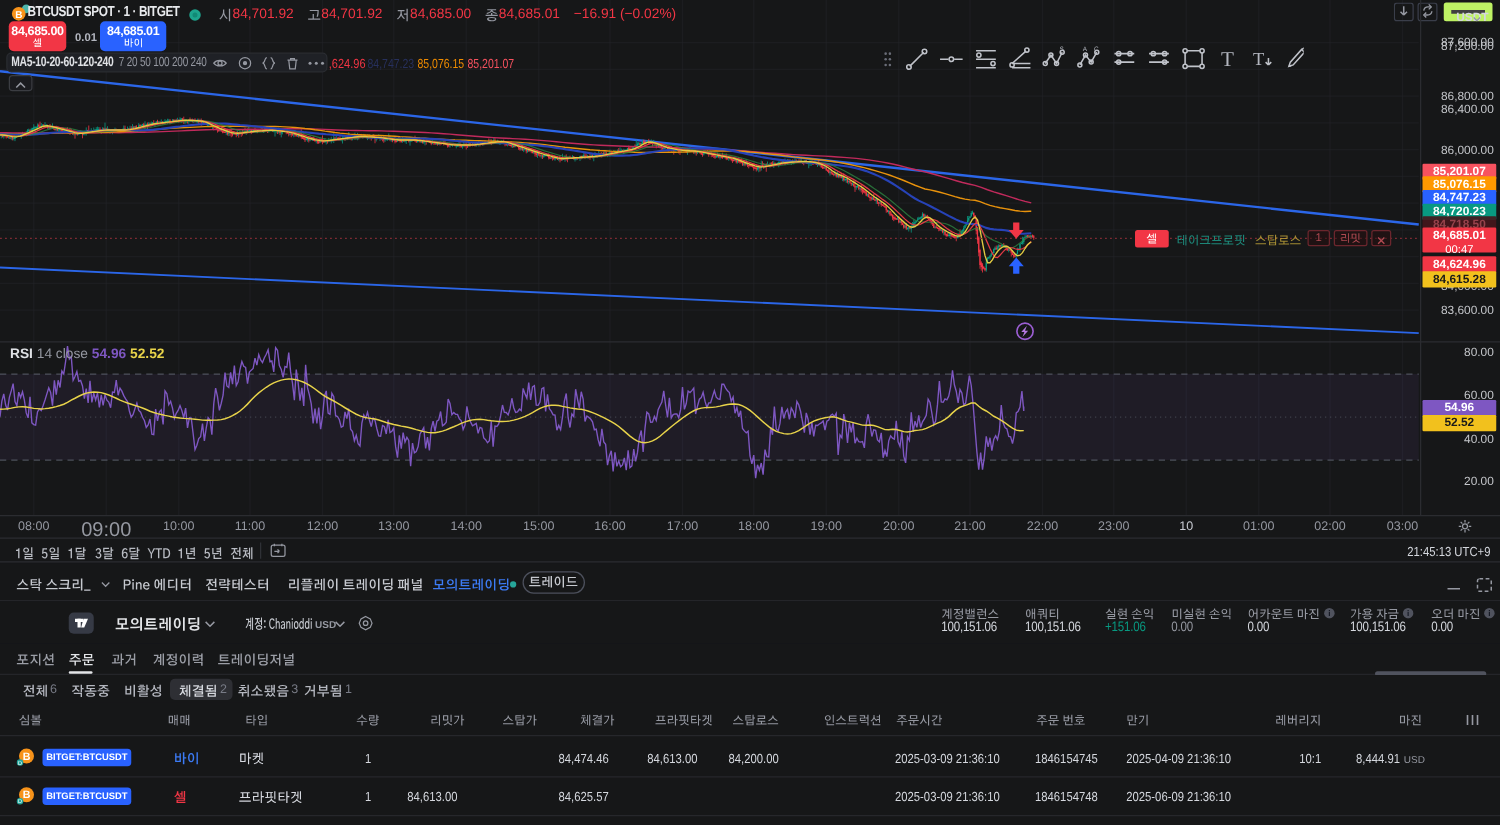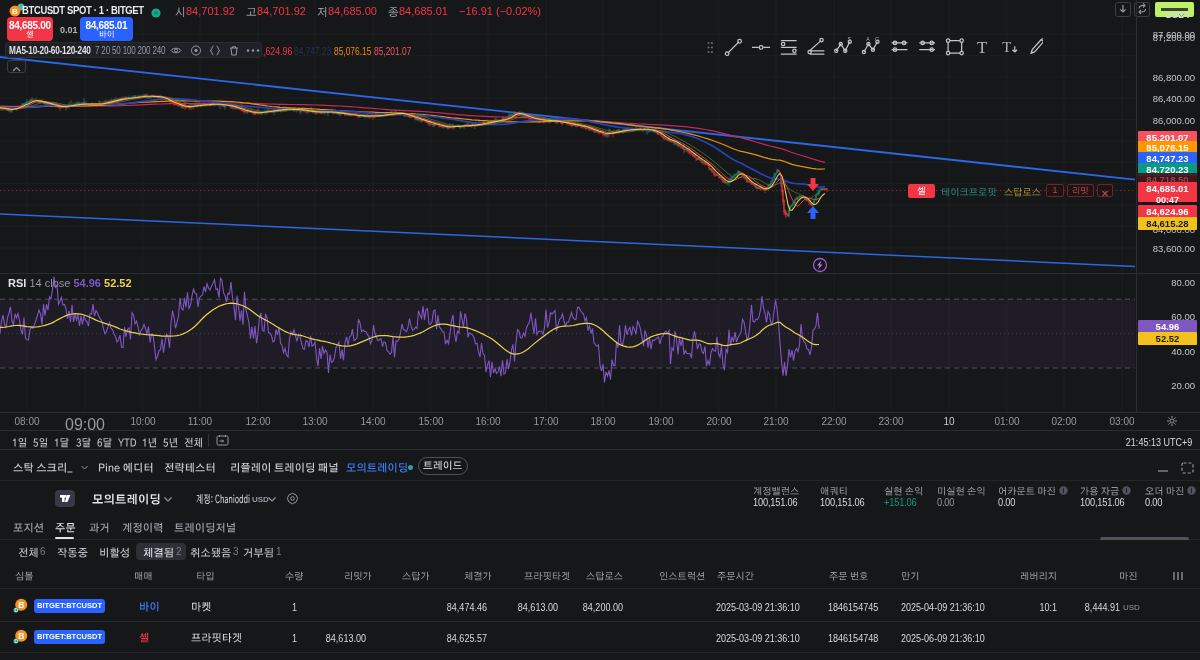--- a/index.html
+++ b/index.html
@@ -202,32 +202,32 @@
 <div class="a" style="left:1155px;top:2px;width:39px;height:15px;background:#404040;border:6px solid #bef264;border-radius:2px">
 <div style="font-size:9.5px;font-weight:bold;color:#d5d8de;margin:1px 0 0 4px">USDT</div>
 <svg class="a" style="right:3px;top:5px" width="7" height="5">
         <path d="M1 1l2.5 2.5L6 1" stroke="#9598a1" fill="none"></path>
       </svg>
     </div>
 <div class="a" style="left:1135.5px;top:0;width:1px;height:412px;background:#2b2c30"></div>
 <div class="axlab" style="top:29px">87,600.00</div>
 <div class="axlab" style="top:32px">87,200.00</div>
 <div class="axlab" style="top:72px">86,800.00</div>
-<div class="axlab" style="top:93px">86,400.00</div>
+<div class="axlab" style="top:82px">86,400.00</div>
 <div class="axlab" style="top:115px">86,000.00</div>
 <div class="axlab" style="top:224px">84,000.00</div>
 <div class="axlab" style="top:243px">83,600.00</div>
 <div class="plab" style="top:130.5px;background:#f7525f;color:#fff">85,201.07</div>
 <div class="plab" style="top:141.0px;background:#ff9800;color:#fff">85,076.15</div>
 <div class="plab" style="top:152.0px;background:#2962ff;color:#fff">84,747.23</div>
 <div class="plab" style="top:162.5px;background:#089981;color:#fff">84,720.23</div>
 <div class="plab" style="top:173.0px;background:rgba(70,22,28,0.9);color:#97424b">84,718.50</div>
 <div class="plab" style="top:205.0px;background:#f23645;color:#fff">84,624.96</div>
 <div class="plab" style="top:216.5px;background:#f2c11d;color:#1a1a1a">84,615.28</div>
-<div class="plab" style="top:181.5px;background:#f23645;color:#fff;height:20px">84,685.01<br><span style="font-weight:bold;font-size:9px">00:47</span></div>
+<div class="plab" style="top:181.5px;background:#f23645;color:#fff;height:20px">84,685.01<br><span style="font-weight:normal;font-size:9px">00:47</span></div>
 <div class="axlab" style="top:277px">80.00</div>
 <div class="axlab" style="top:311px">60.00</div>
 <div class="axlab" style="top:346px">40.00</div>
 <div class="axlab" style="top:380px">20.00</div>
 <div class="plab" style="top:319.5px;background:#7e57c2;color:#fff">54.96</div>
 <div class="plab" style="top:331.5px;background:#f2c11d;color:#1a1a1a">52.52</div>
 <div class="a" style="left:908px;top:184px;width:27px;height:14px;background:#f23645;border-radius:2px;display:flex;align-items:center;justify-content:center">
       <svg width="9" height="13" viewBox="0 0 9 13" style="overflow:visible;display:block">
         <path d="M1.9 9.7V7.6H6.9V6.8H1.8V6.1H7.7V8.2H2.7V9.0H7.9V9.7ZM6.9 5.8V1.7H7.7V5.8ZM4.0 3.9V3.1H5.3V1.8H6.0V5.7H5.3V3.9ZM0.3 5.2Q2.2 4.1 2.2 2.6V1.9H3.1V2.6Q3.1 3.0 3.2 3.4Q3.4 3.8 3.7 4.1Q4.0 4.4 4.2 4.7Q4.5 4.9 4.8 5.0L4.3 5.6Q3.9 5.4 3.4 4.9Q2.9 4.4 2.7 4.0Q2.4 4.5 1.9 5.0Q1.4 5.5 0.9 5.8Z" fill="#ffffff"></path>
       </svg>

